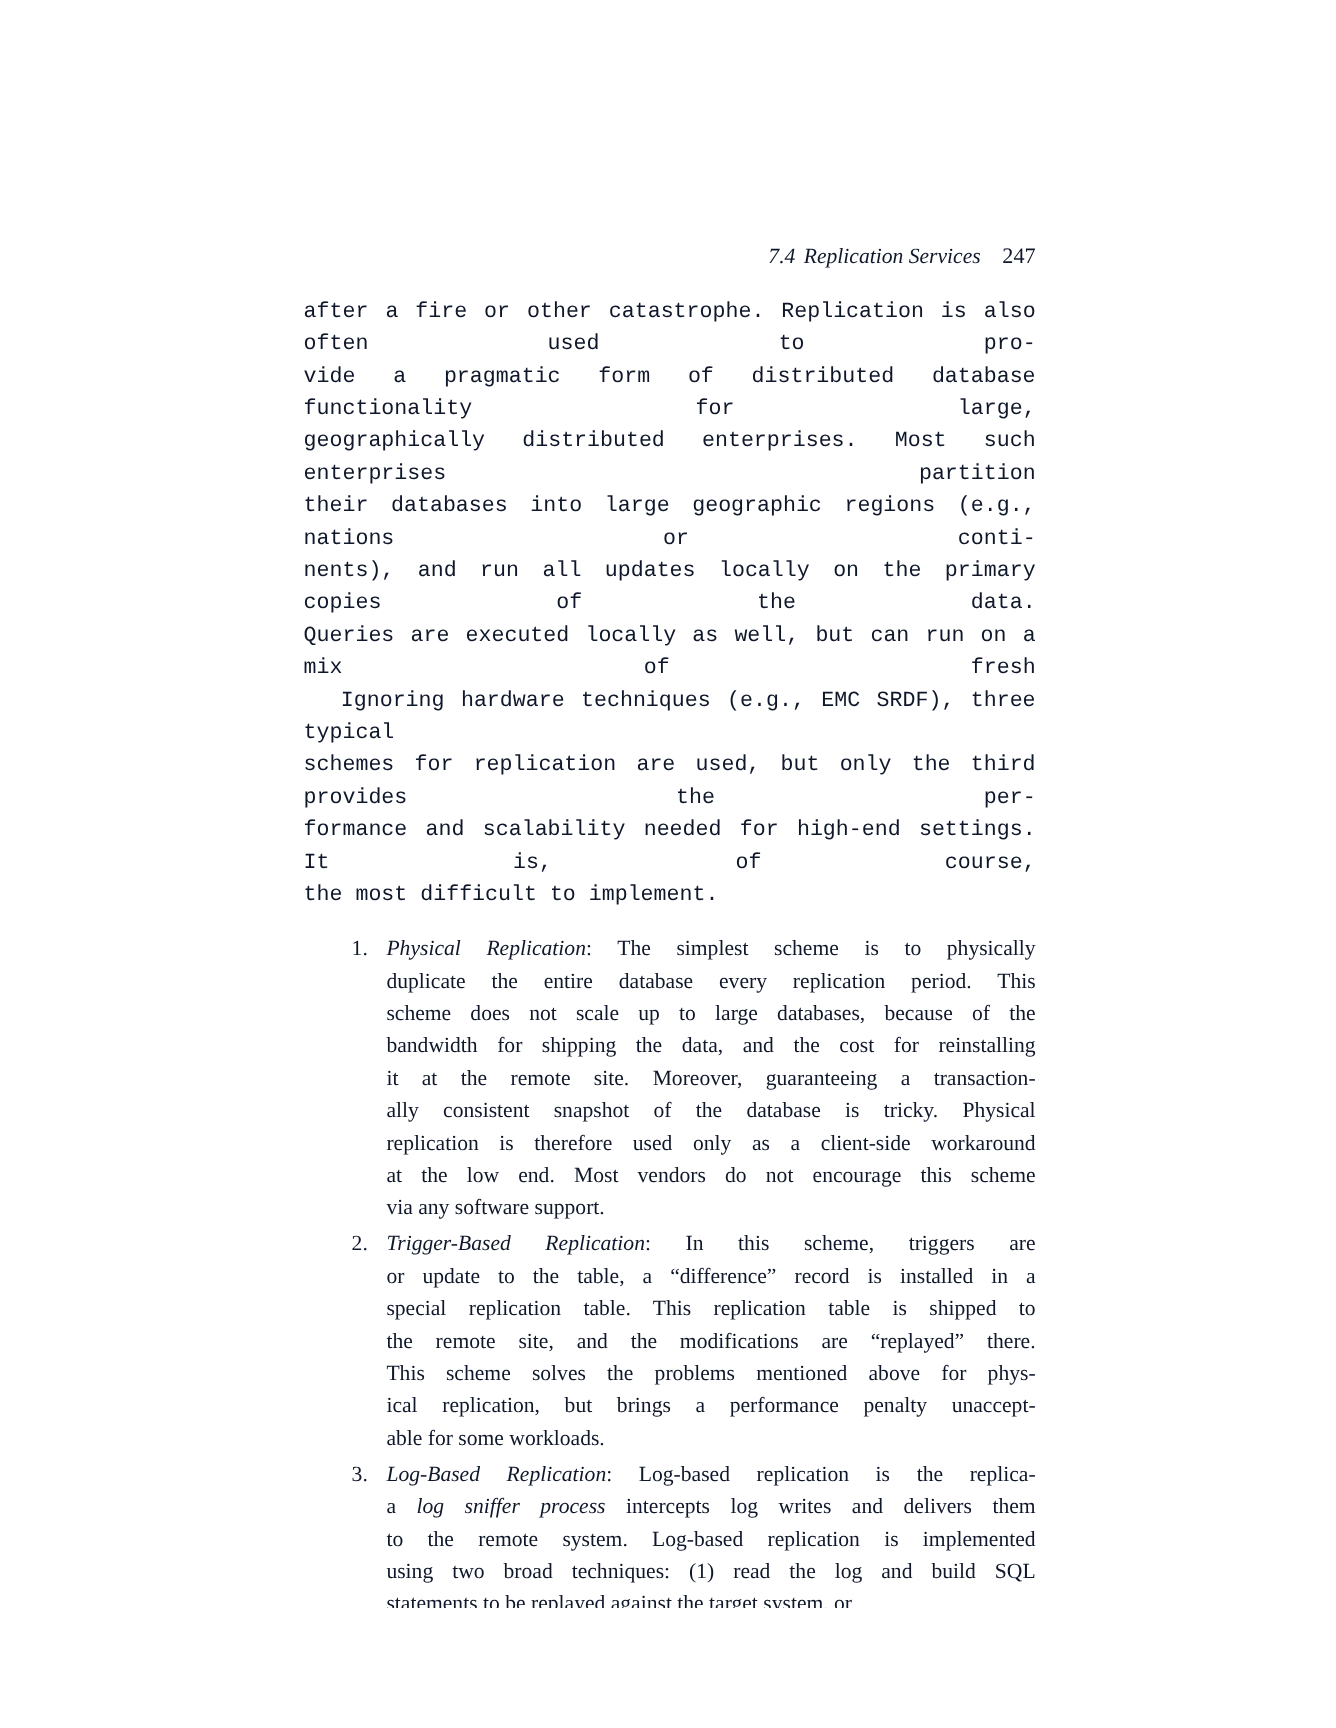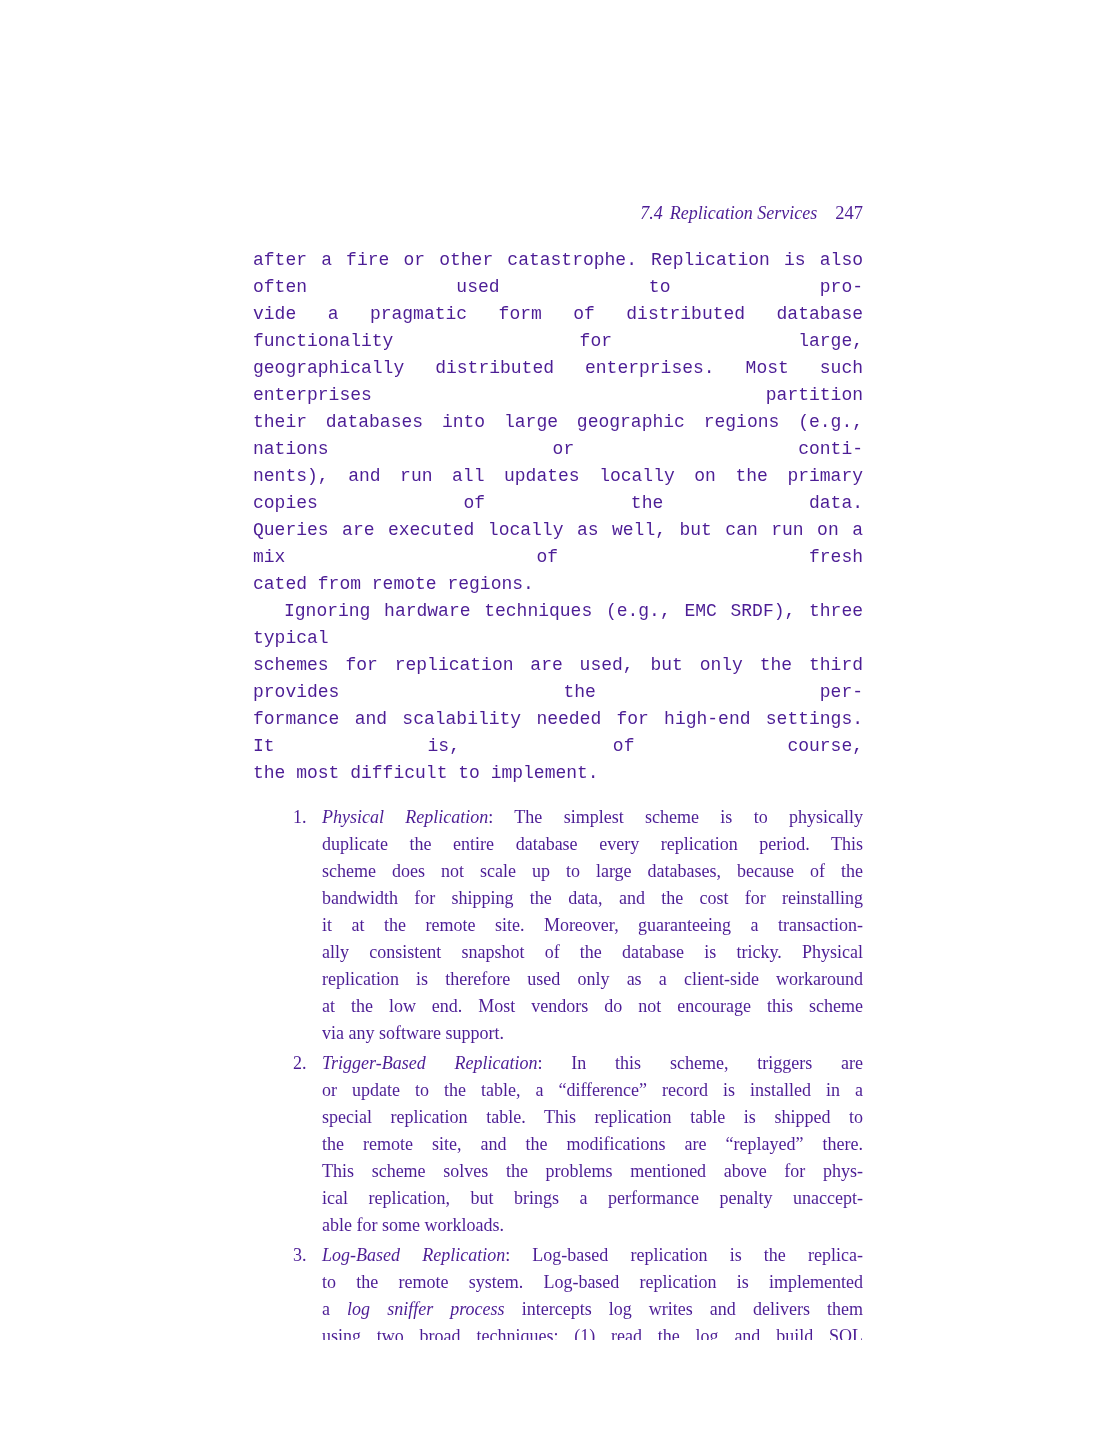--- a/index.html
+++ b/index.html
@@ -7,21 +7,21 @@
     padding: 0;
     background: #ffffff;
   }
   .page {
     position: relative;
     width: 1113px;
     height: 1340px;
     background: #ffffff;
     overflow: hidden;
     font-family: "Liberation Serif", "DejaVu Serif", serif;
-    color: #4c1d95;
+    color: #0f172a;
   }
   .runhead {
     position: absolute;
     left: 253px;
     top: 200px;
     width: 610px;
     text-align: right;
     font-size: 18px;
     line-height: 27px;
     white-space: nowrap;
@@ -86,21 +86,20 @@
   </div>
 
   <div class="textcol">
     <div class="para">
         <div class="line"><span>after a fire or other catastrophe. Replication is also often used to pro-</span></div>
         <div class="line"><span>vide a pragmatic form of distributed database functionality for large,</span></div>
         <div class="line"><span>geographically distributed enterprises. Most such enterprises partition</span></div>
         <div class="line"><span>their databases into large geographic regions (e.g., nations or conti-</span></div>
         <div class="line"><span>nents), and run all updates locally on the primary copies of the data.</span></div>
         <div class="line"><span>Queries are executed locally as well, but can run on a mix of fresh</span></div>
-        <div class="line last"><span>cated from remote regions.</span></div>
       </div>
     <div class="para indent-first">
         <div class="line"><span>Ignoring hardware techniques (e.g., EMC SRDF), three typical</span></div>
         <div class="line"><span>schemes for replication are used, but only the third provides the per-</span></div>
         <div class="line"><span>formance and scalability needed for high-end settings. It is, of course,</span></div>
         <div class="line last"><span>the most difficult to implement.</span></div>
       </div>
 
     <div class="list">
       <div class="item">
@@ -126,22 +125,22 @@
             <div class="line"><span>the remote site, and the modifications are “replayed” there.</span></div>
             <div class="line"><span>This scheme solves the problems mentioned above for phys-</span></div>
             <div class="line"><span>ical replication, but brings a performance penalty unaccept-</span></div>
             <div class="line last"><span>able for some workloads.</span></div>
           </div>
       </div>
       <div class="item">
         <span class="num">3.</span>
         <div>
             <div class="line"><i>Log-Based Replication</i><span>: Log-based replication is the replica-</span></div>
+            <div class="line"><span>a </span><i>log sniffer process</i><span> intercepts log writes and delivers them</span></div>
             <div class="line"><span>to the remote system. Log-based replication is implemented</span></div>
-            <div class="line"><span>a </span><i>log sniffer process</i><span> intercepts log writes and delivers them</span></div>
             <div class="line"><span>using two broad techniques: (1) read the log and build SQL</span></div>
             <div class="line last"><span>statements to be replayed against the target system, or</span></div>
           </div>
       </div>
     </div>
   </div>
 
 </div>
 
 </body></html>

